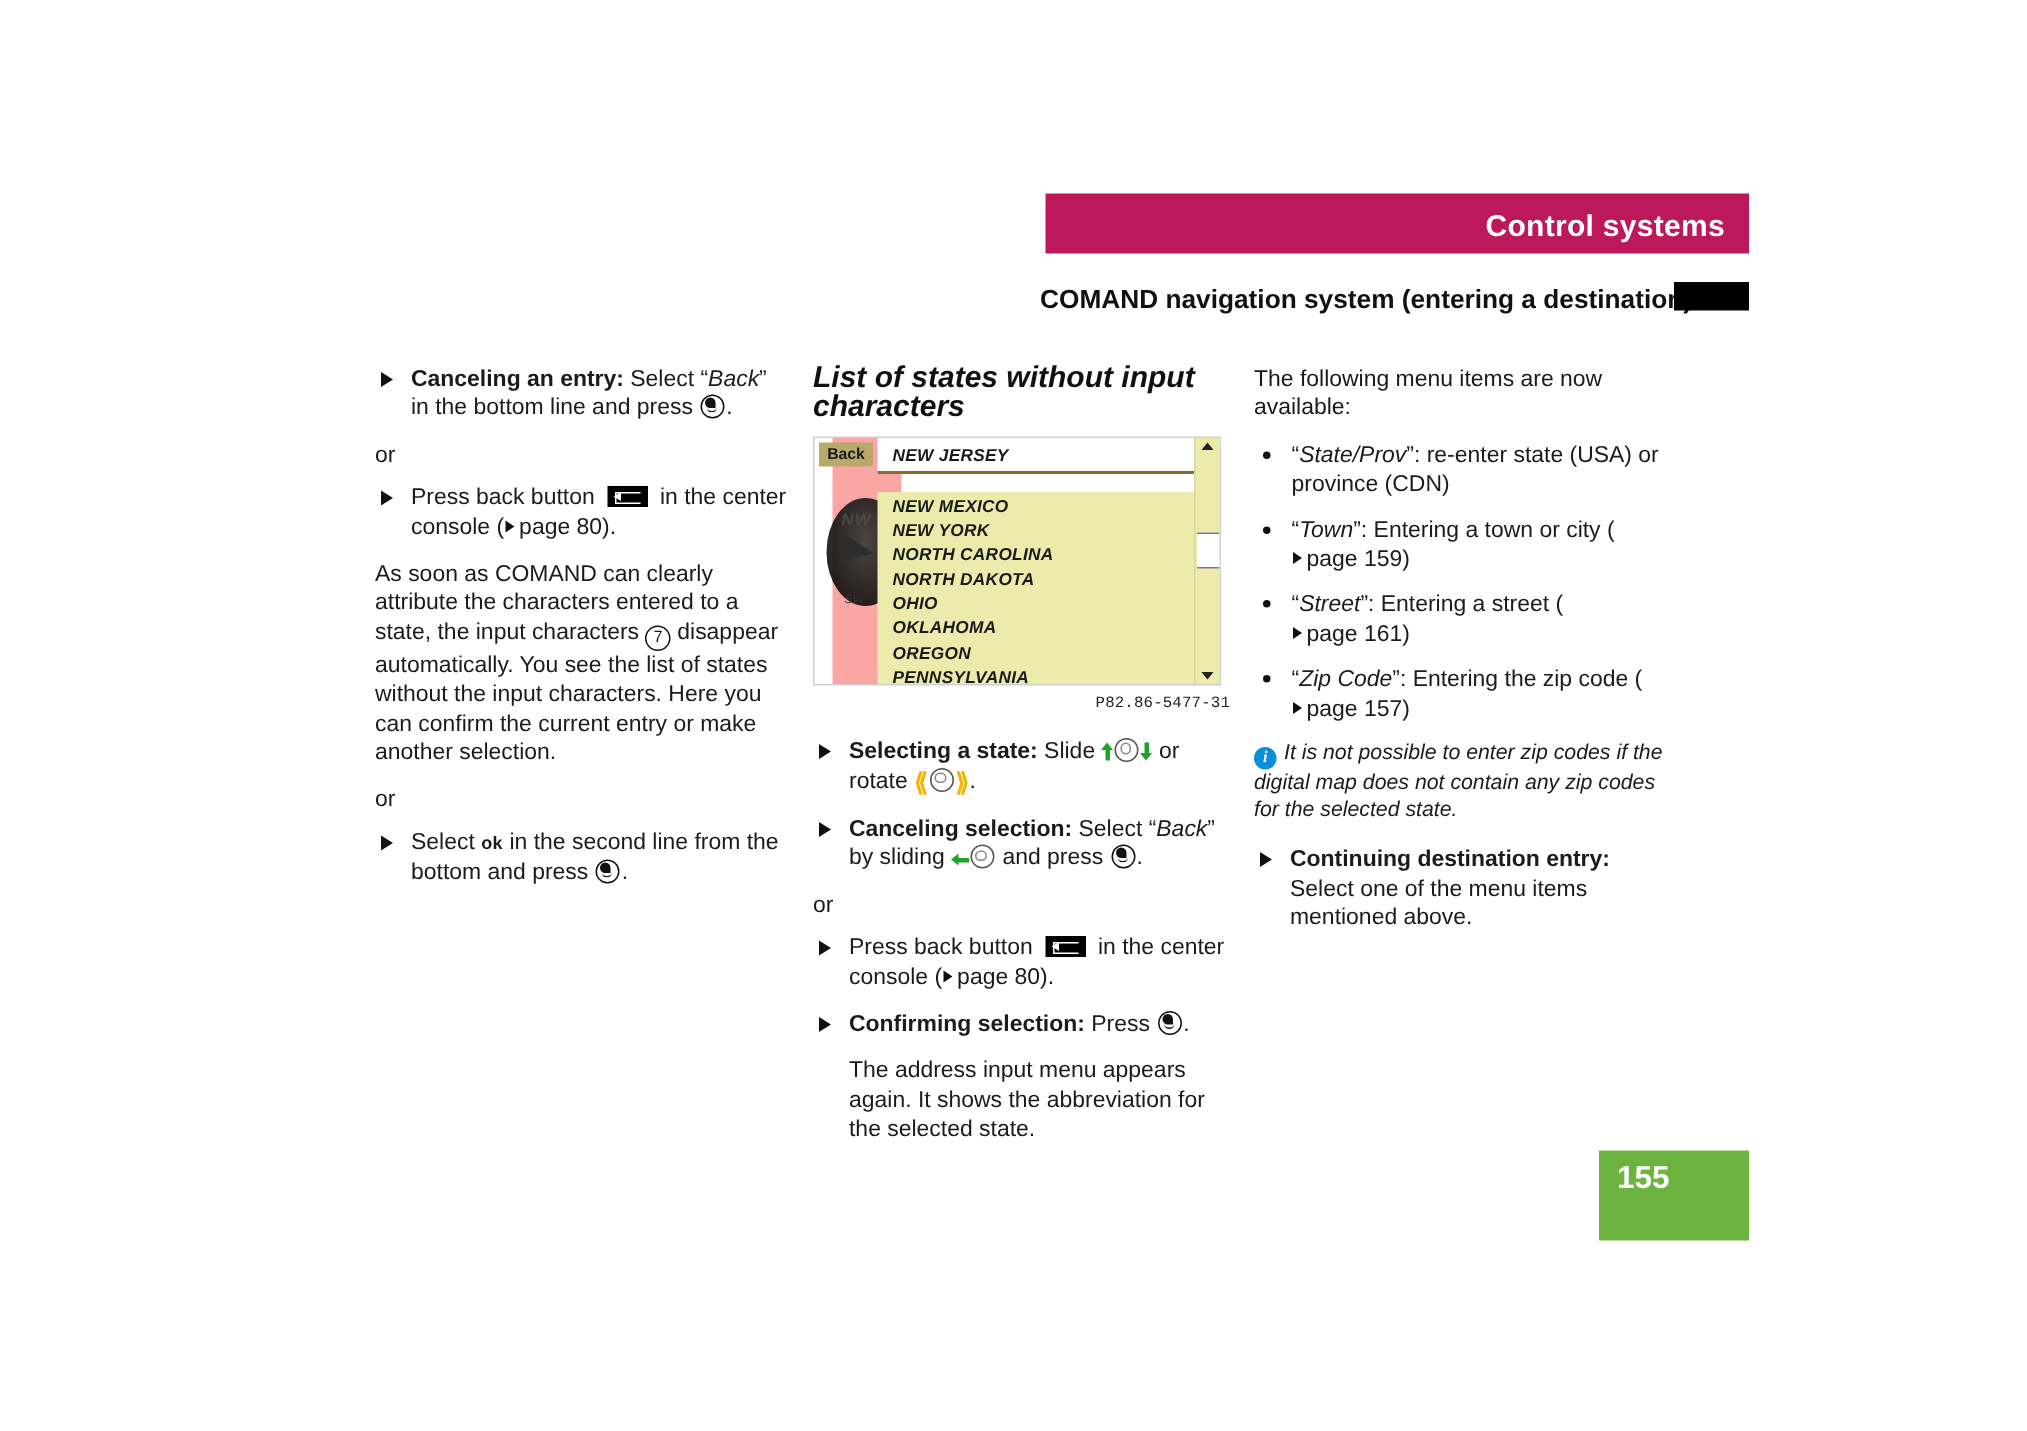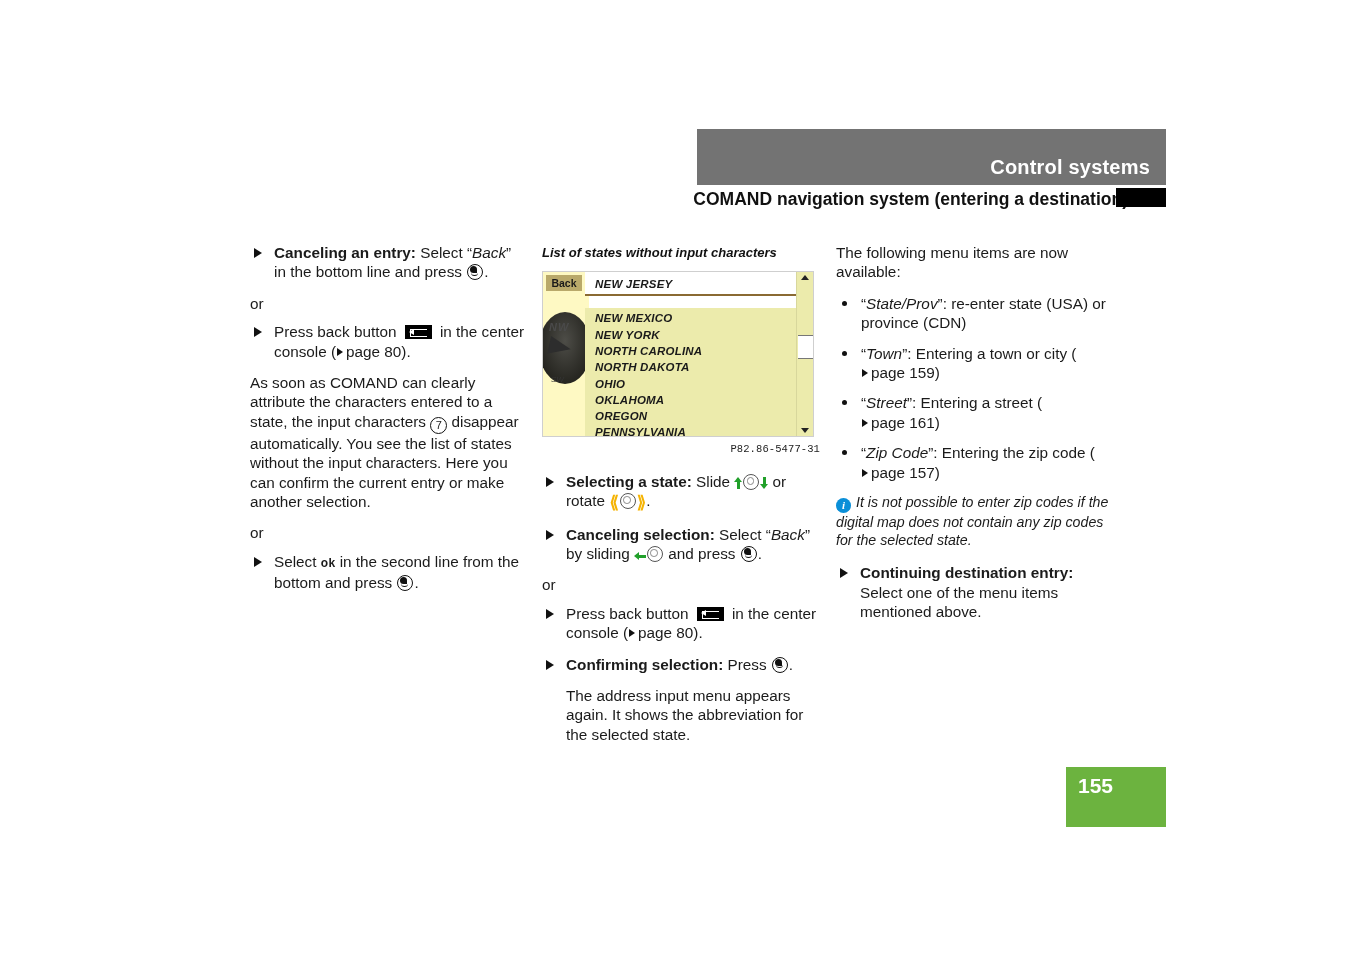--- a/index.html
+++ b/index.html
@@ -8,22 +8,22 @@
     background:#ffffff;
     font-family:"Liberation Sans", sans-serif;
     color:#1a1a1a;
     position:relative;
     overflow:hidden;
   }
   .page{position:relative;width:1351px;height:954px;}
 
   
   .hdr-green{
-    position:absolute;left:697px;top:129px;width:469px;height:56px;
-    background:#737373;
+    position:absolute;left:697px;top:129px;width:469px;height:40px;
+    background:#be185d;
   }
   .hdr-green-label{
     position:absolute;right:16px;bottom:6px;
     color:#ffffff;font-weight:bold;font-size:20px;letter-spacing:.2px;
   }
   .hdr-sub{
     position:absolute;left:672px;top:189px;width:436px;
     text-align:right;
     font-weight:bold;font-size:17.5px;color:#111;
     white-space:nowrap;
@@ -136,27 +136,27 @@
   .info-ico{
     display:inline-block;width:15px;height:15px;border-radius:50%;
     background:#0a8fd8;color:#fff;font-weight:bold;font-size:11px;
     line-height:15px;text-align:center;vertical-align:-2px;margin-right:5px;
     font-family:"Liberation Serif",serif;
   }
   .note{font-style:italic;font-size:14.2px;line-height:18.2px;margin:0 0 14px 0;}
 
   
   .fig-title{
-    font-weight:bold;font-style:italic;font-size:13px;margin:0 0 9px 0;color:#111;
+    font-weight:bold;font-style:italic;font-size:20px;margin:0 0 9px 0;color:#111;
   }
   .screen{
     position:relative;width:272px;height:166px;background:#ffffff;
     border:1px solid #cfcfcf;box-sizing:border-box;overflow:hidden;
   }
-  .sc-leftcol{position:absolute;left:0;top:0;width:46px;height:100%;background:#fef9c3;}
+  .sc-leftcol{position:absolute;left:12px;top:0;width:46px;height:100%;background:#fca5a5;}
   .sc-compass{
     position:absolute;left:-4px;top:40px;width:52px;height:72px;
     background:radial-gradient(ellipse at 50% 40%, #3a3a3a 0%, #1d1d1d 45%, #0b0b0b 75%);
     border-radius:50%;opacity:.9;
   }
   .sc-needle{
     position:absolute;left:6px;top:66px;width:0;height:0;
     border-left:22px solid #2d2d2d;border-top:9px solid transparent;border-bottom:9px solid transparent;
     transform:rotate(12deg);
   }

